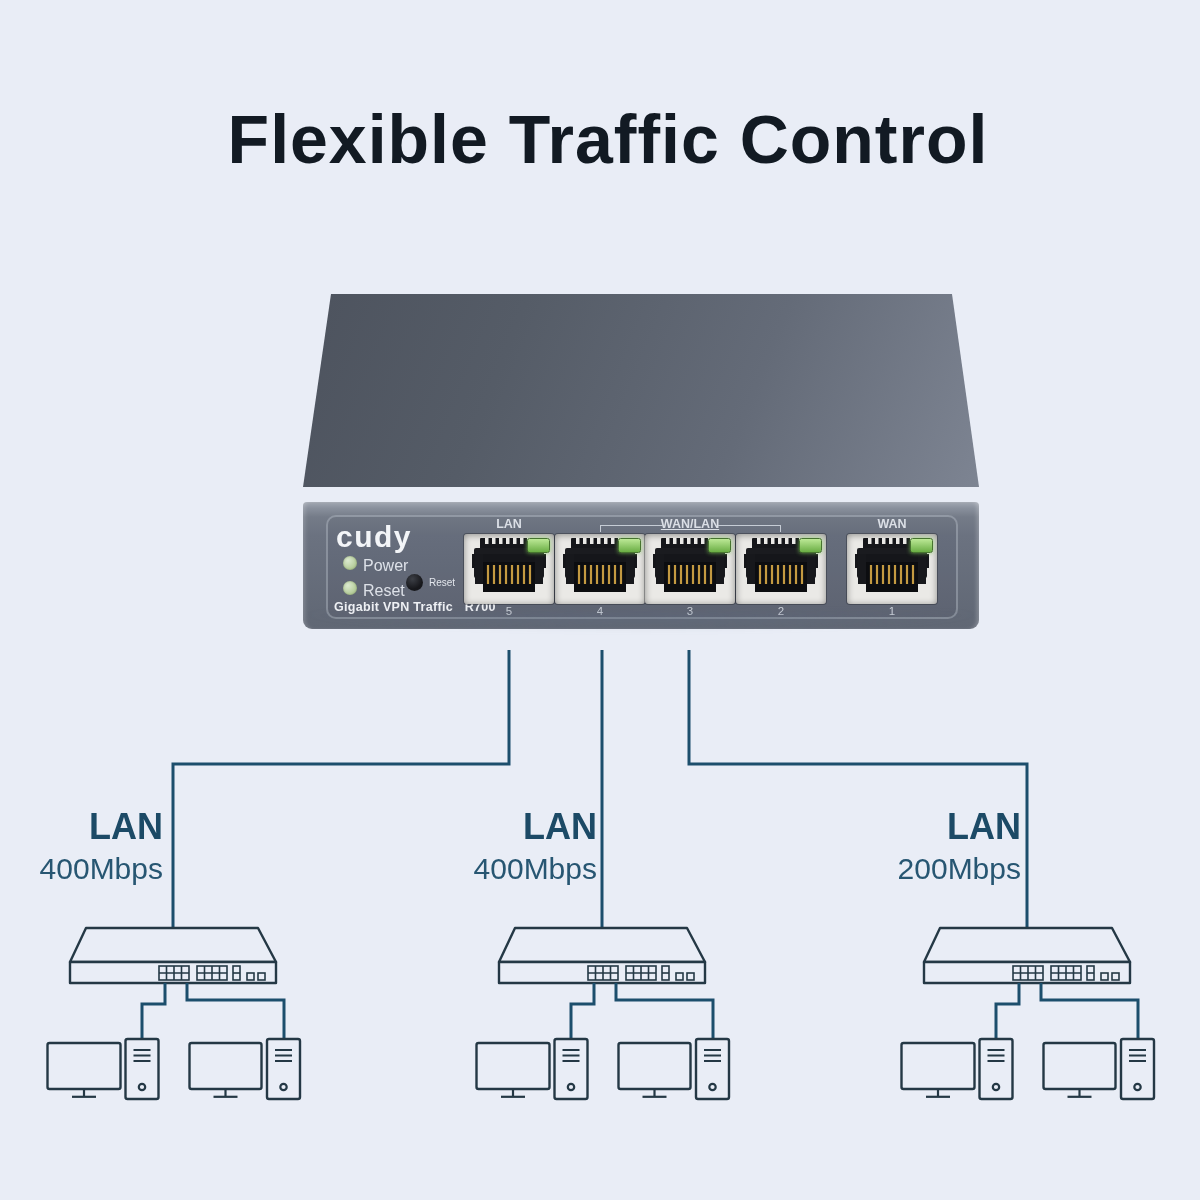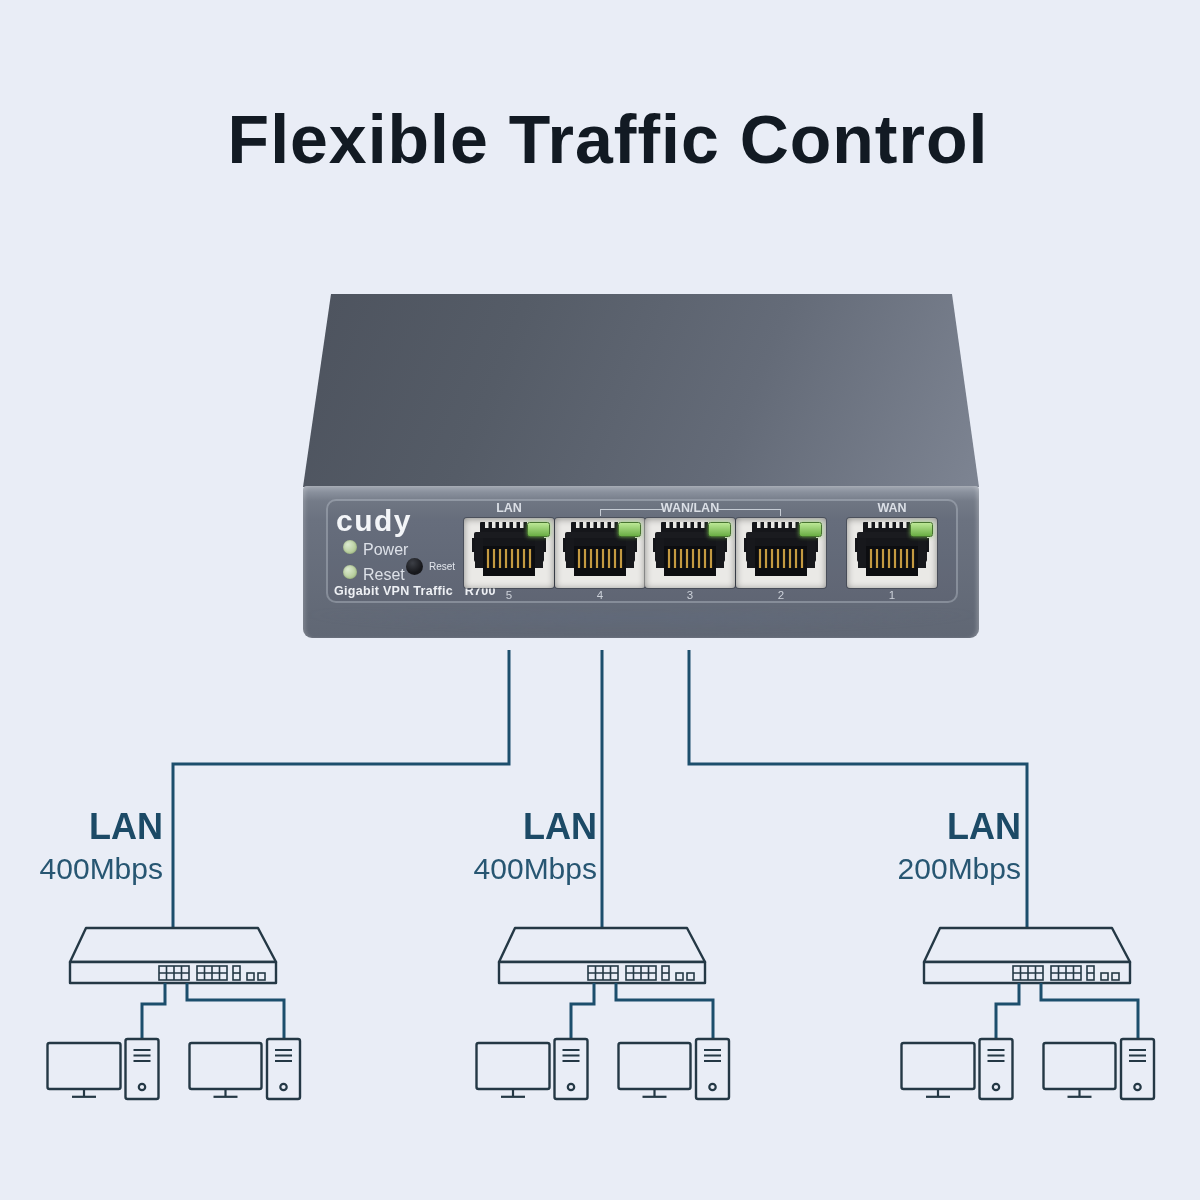--- a/index.html
+++ b/index.html
@@ -8,21 +8,21 @@
 
   
   .title{position:absolute;top:92px;left:0;width:100%;margin:8px;text-align:center;
          font-size:68px;font-weight:bold;letter-spacing:1px;color:#121a23;}
 
   
   .router{position:absolute;left:303px;top:294px;width:676px;height:340px;}
   .router-top{position:absolute;left:0;top:0;width:676px;height:193px;
       background:linear-gradient(112deg,#4d535e 0%,#555c67 30%,#646b78 65%,#7d8492 100%);
       clip-path:polygon(28px 0,649px 0,676px 193px,0 193px);}
-  .router-front{position:absolute;left:0;top:192px;width:676px;height:152px;
+  .router-front{position:absolute;left:0;top:208px;width:676px;height:127px;
       border-radius:4px 4px 9px 9px;
       background:linear-gradient(to bottom,#a2a8b2 0,#8a919d 6px,#747b88 15px,#6b7280 34px,#606774 100%);
       box-shadow:inset 4px 0 4px -2px rgba(255,255,255,.20),inset -4px 0 4px -2px rgba(255,255,255,.25);}
   .router-shadow{position:absolute;left:4px;top:319px;width:668px;height:17px;
       background:radial-gradient(ellipse at 50% 0%,rgba(95,107,130,.40),rgba(95,107,130,0) 72%);
       filter:blur(3px);}
 
   .panel{position:absolute;left:23px;top:13px;width:632px;height:104px;box-sizing:border-box;
       border:2px solid rgba(197,204,216,.38);border-radius:10px;background:rgba(10,12,18,.04);}
   .panel *{position:absolute;}
@@ -34,21 +34,21 @@
   .led.power{left:15px;top:39px;} .led.system{left:15px;top:64px;}
   .led-label{font-size:16px;color:#dde1e8;}
   .led-label.power{left:35px;top:40px;} .led-label.system{left:35px;top:65px;}
   .reset-btn{left:78px;top:57px;width:17px;height:17px;border-radius:50%;
       background:radial-gradient(circle at 38% 30%,#3c3f46,#17181c 62%);}
   .reset-label{left:101px;top:60px;font-size:10px;color:#e2e6ec;}
   .model-row{left:6px;top:83px;font-size:12.5px;font-weight:bold;color:#eef0f4;letter-spacing:.3px;white-space:nowrap;}
   .model-row .model{margin-left:8px;}
 
   .pg-label{top:0;width:80px;text-align:center;font-size:12.5px;font-weight:bold;color:#dbdfe6;}
-  .pg-lan{left:141px;} .pg-wanlan{left:322px;} .pg-wan{left:524px;}
+  .pg-lan{left:141px;} .pg-wanlan{left:322px;text-decoration:underline;} .pg-wan{left:524px;}
   .br{top:8px;height:6px;border-top:1.5px solid #c6ccd5;}
   .br-l{left:272px;width:62px;border-left:1.5px solid #c6ccd5;}
   .br-r{left:390px;width:62px;border-right:1.5px solid #c6ccd5;}
 
   .port{top:17px;width:90px;height:70px;background:#eae9e6;border-radius:3px;
       box-shadow:inset 0 1px 7px rgba(0,0,0,.40),0 0 0 1px rgba(25,28,34,.35);}
   .port .jack{position:absolute;left:50%;top:4px;transform:translateX(-50%);}
   .led-port{position:absolute;right:4px;top:4px;width:21px;height:13px;border-radius:2.5px;
       background:linear-gradient(#bce896,#6aae44);border:1px solid #47742f;
       box-shadow:0 0 4px rgba(130,200,90,.75);}

